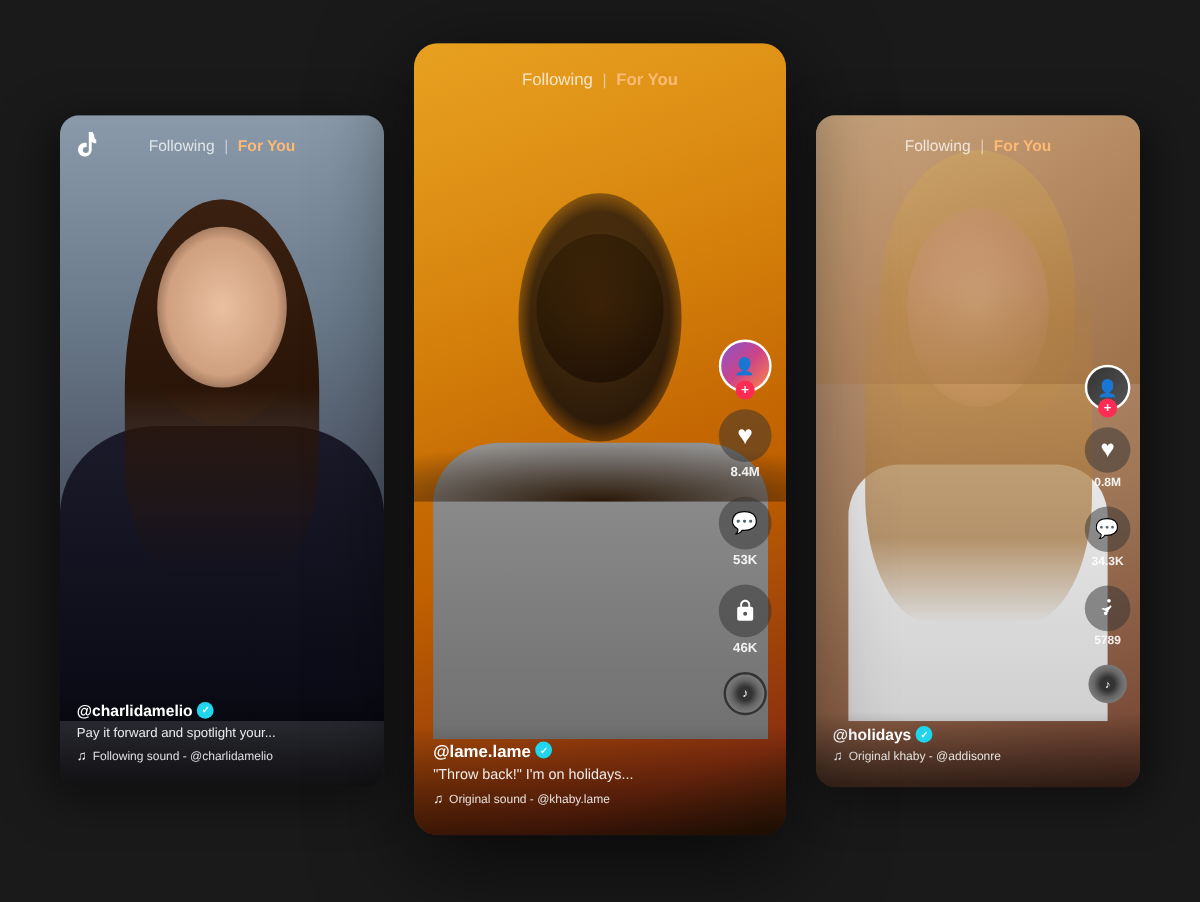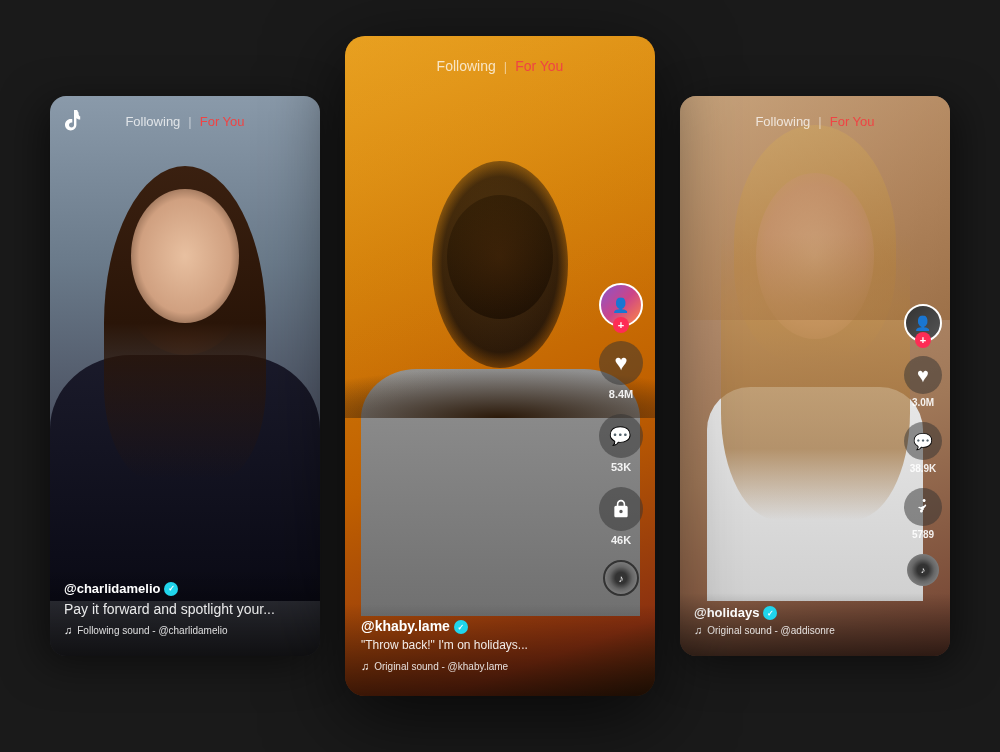--- a/index.html
+++ b/index.html
@@ -116,39 +116,39 @@
       font-weight: 500;
       cursor: pointer;
     }
 
     .nav-separator {
       color: rgba(255,255,255,0.5);
       font-size: 13px;
     }
 
     .nav-foryou {
-      color: #ef4444;
+      color: #fdba74;
       font-size: 13px;
-      font-weight: 400;
+      font-weight: 700;
     }
 
     
     .bottom-info {
       position: absolute;
       bottom: 0;
       left: 0;
       right: 0;
       padding: 12px 14px 20px;
       background: linear-gradient(0deg, rgba(0,0,0,0.6) 0%, transparent 100%);
       z-index: 10;
     }
 
     .username-row {
       display: flex;
-      align-items: flex-end;
+      align-items: flex-start;
       gap: 4px;
       margin-bottom: 4px;
     }
 
     .username {
       color: #fff;
       font-size: 13px;
       font-weight: 700;
     }
 
@@ -160,21 +160,21 @@
       display: flex;
       align-items: center;
       justify-content: center;
       font-size: 8px;
       color: white;
       font-weight: 900;
     }
 
     .caption {
       color: rgba(255,255,255,0.9);
-      font-size: 14px;
+      font-size: 11px;
       margin-bottom: 6px;
       line-height: 1.3;
     }
 
     .sound-row {
       display: flex;
       align-items: center;
       gap: 5px;
     }
 
@@ -450,21 +450,21 @@
           <span class="icon-count">46K</span>
         </div>
 
         <div class="music-disc" style="position:relative;bottom:auto;right:auto;width:36px;height:36px;background:radial-gradient(circle,#333 25%,#666 50%,#999 100%);border-radius:50%;display:flex;align-items:center;justify-content:center;">
           <span style="font-size:10px;color:white;">♪</span>
         </div>
       </div>
 
       <div class="bottom-info">
         <div class="username-row">
-          <span class="username">@khaby.lame</span>
+          <span class="username">@lame.lame</span>
           <div class="verified-badge">
             <span>✓</span>
           </div>
         </div>
         <div class="caption">"Throw back!" I'm on holidays...</div>
         <div class="sound-row">
           <span class="music-icon">♫</span>
           <span class="sound-text">Original sound - @khaby.lame</span>
         </div>
       </div>
@@ -504,28 +504,28 @@
           </div>
           <div class="follow-btn">
             <span>+</span>
           </div>
         </div>
 
         <div class="icon-group">
           <div class="icon-btn">
             <span style="color:white;font-size:20px;">♥</span>
           </div>
-          <span class="icon-count">3.0M</span>
+          <span class="icon-count">0.8M</span>
         </div>
 
         <div class="icon-group">
           <div class="icon-btn">
             <span style="color:white;font-size:16px;">💬</span>
           </div>
-          <span class="icon-count">38.9K</span>
+          <span class="icon-count">34.3K</span>
         </div>
 
         <div class="icon-group">
           <div class="icon-btn">
             <svg width="18" height="18" viewBox="0 0 24 24" fill="white">
               <path d="M13.49 5.48c1.1 0 2-.9 2-2s-.9-2-2-2-2 .9-2 2 .9 2 2 2zm-3.6 13.9c1.1 0 2-.9 2-2s-.9-2-2-2-2 .9-2 2 .9 2 2 2zm6.1-8.67c.15-.23.26-.49.26-.76 0-.65-.5-1.2-1.15-1.22-.63-.02-1.19.5-1.24 1.13l-5.14 2.34c-.36-.4-.89-.64-1.47-.64-.84 0-1.55.51-1.85 1.24l5.21 2.38c.03.63.56 1.13 1.2 1.13.67 0 1.22-.55 1.22-1.22 0-.29-.1-.55-.26-.77l3.22-3.61z"></path>
             </svg>
           </div>
           <span class="icon-count">5789</span>
         </div>
@@ -537,19 +537,19 @@
 
       <div class="bottom-info">
         <div class="username-row">
           <span class="username">@holidays</span>
           <div class="verified-badge">
             <span>✓</span>
           </div>
         </div>
         <div class="sound-row">
           <span class="music-icon">♫</span>
-          <span class="sound-text">Original sound - @addisonre</span>
+          <span class="sound-text">Original khaby - @addisonre</span>
         </div>
       </div>
     </div>
   </div>
 
 </div>
 
 </body></html>

